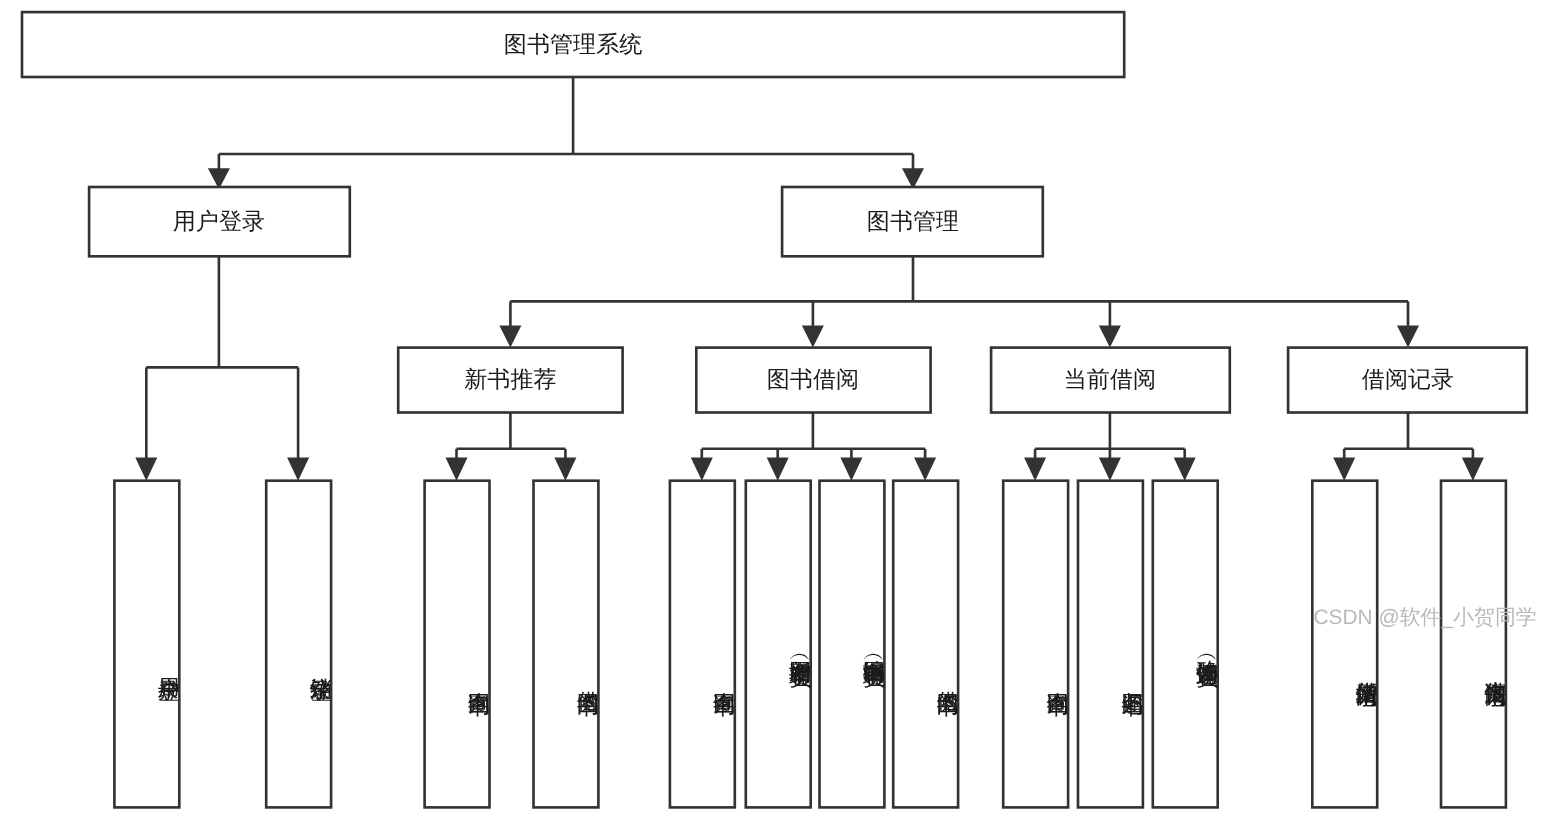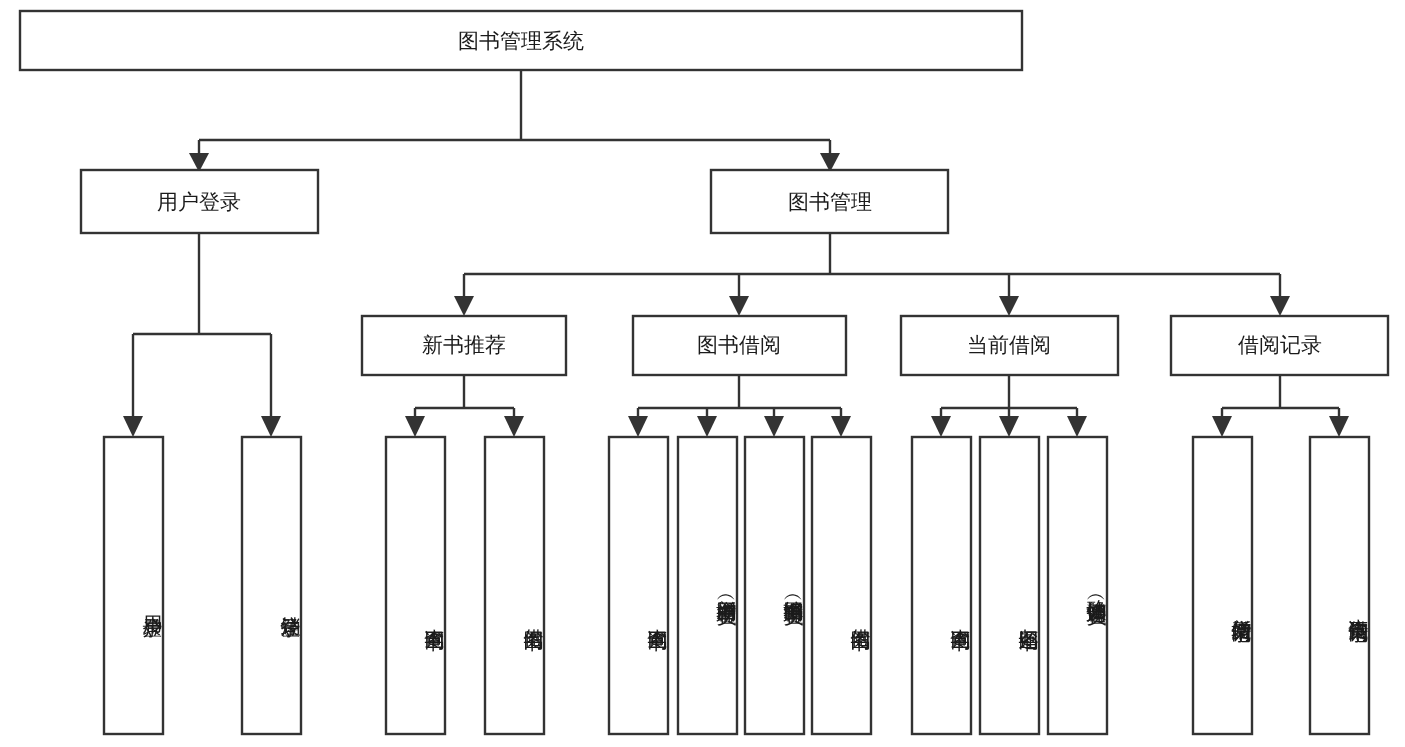--- a/index.html
+++ b/index.html
@@ -203,13 +203,14 @@
   <div class="vlabel" style="left:745px; top:443px; width:59px; height:291px;">编辑图书（管理员）</div>
   <div class="vlabel" style="left:812px; top:495px; width:59px; height:239px;">借阅图书</div>
 
   <div class="vlabel" style="left:912px; top:495px; width:59px; height:239px;">查询图书</div>
   <div class="vlabel" style="left:980px; top:495px; width:59px; height:239px;">归还图书</div>
   <div class="vlabel" style="left:1048px; top:443px; width:59px; height:291px;">确认归还（管理员）</div>
 
   <div class="vlabel" style="left:1193px; top:478px; width:59px; height:256px;">新增借阅记录</div>
   <div class="vlabel" style="left:1310px; top:478px; width:59px; height:256px;">查询借阅记录</div>
 
+  <div class="watermark">CSDN @软件_小贺同学</div>
 </div>
 
 </body></html>

